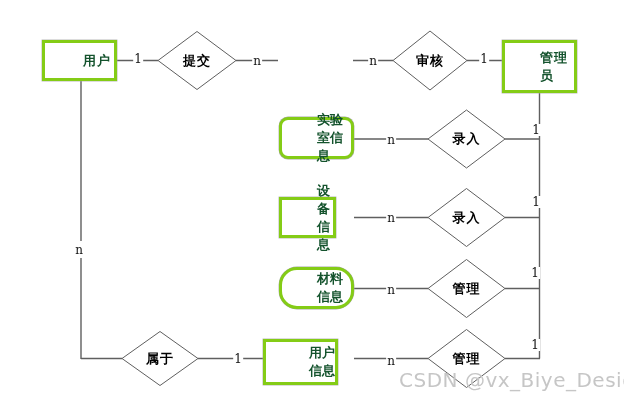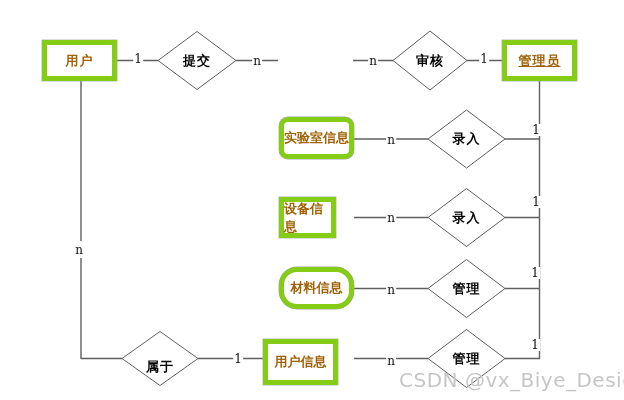--- a/index.html
+++ b/index.html
@@ -12,30 +12,31 @@
     overflow: hidden;
   }
   .wires {
     position: absolute;
     left: 0; top: 0;
     width: 624px; height: 400px;
   }
   .entity {
     position: absolute;
     box-sizing: border-box;
-    border: 5px solid #84cc16;
+    border: 3px solid #84cc16;
     background: #ffffff;
     display: flex;
     align-items: center;
     justify-content: center;
     font-size: 13px;
     font-weight: bold;
-    color: #a16207;
+    color: #14532d;
     letter-spacing: 1px;
     box-shadow: 0 0 0 0.4px #a8a8a8;
+    padding-left: 35px;
   }
   .rel-label {
     position: absolute;
     transform: translate(-50%, -50%);
     font-size: 13px;
     font-weight: bold;
     color: #000000;
     letter-spacing: 1px;
     white-space: nowrap;
   }
@@ -102,33 +103,33 @@
     <polyline class="diamond" points="158,60.5 197,31.5 236,60.5 197,89.5 158,60.5"></polyline>
     <polyline class="diamond" points="393,60.5 430,31 467,60.5 430,90 393,60.5"></polyline>
     <polyline class="diamond" points="428,139 466.5,110 505,139 466.5,168 428,139"></polyline>
     <polyline class="diamond" points="428,217.5 466.5,188.5 505,217.5 466.5,246.5 428,217.5"></polyline>
     <polyline class="diamond" points="428,288.5 466.5,259.5 505,288.5 466.5,317.5 428,288.5"></polyline>
     <polyline class="diamond" points="428,358.5 466.5,329.5 505,358.5 466.5,387.5 428,358.5"></polyline>
     <polyline class="diamond" points="122,358.5 160,331.5 198,358.5 160,385.5 122,358.5"></polyline>
   </svg>
 
   <div class="entity" style="left:42px; top:40px; width:75px; height:41px;">用户</div>
-  <div class="entity" style="left:502px; top:40px; width:75px; height:41px;text-decoration:underline;">管理员</div>
+  <div class="entity" style="left:502px; top:40px; width:75px; height:53px;">管理员</div>
   <div class="entity" style="left:279px; top:117px; width:75px; height:42px; letter-spacing:0;border-radius:9px;">实验室信息</div>
   <div class="entity" style="left:279px; top:197px; width:57px; height:41px; letter-spacing:0;">设备信息</div>
   <div class="entity" style="left:279px; top:267px; width:75px; height:42px; letter-spacing:0;border-radius:18px;">材料信息</div>
   <div class="entity" style="left:263px; top:339px; width:75px; height:46px; letter-spacing:0;text-align:right;">用户信息</div>
 
   <span class="rel-label" style="left:197px; top:60.5px;">提交</span>
   <span class="rel-label" style="left:430px; top:60.5px;">审核</span>
   <span class="rel-label" style="left:466.5px; top:139px;">录入</span>
   <span class="rel-label" style="left:466.5px; top:217.5px;">录入</span>
   <span class="rel-label" style="left:466.5px; top:288.5px;">管理</span>
   <span class="rel-label" style="left:466.5px; top:358.5px;">管理</span>
-  <span class="rel-label" style="left:160px; top:358.5px;margin-top:8px;">属于</span>
+  <span class="rel-label" style="left:160px; top:358.5px;">属于</span>
 
   <span class="card-label" style="left:138px; top:59px;">1</span>
   <span class="card-label" style="left:257px; top:61px;">n</span>
   <span class="card-label" style="left:373px; top:61px;">n</span>
   <span class="card-label" style="left:484px; top:59px;">1</span>
   <span class="card-label" style="left:391px; top:140px;">n</span>
   <span class="card-label" style="left:536px; top:130px;">1</span>
   <span class="card-label" style="left:391px; top:218px;">n</span>
   <span class="card-label" style="left:536px; top:202px;">1</span>
   <span class="card-label" style="left:391px; top:290px;">n</span>

